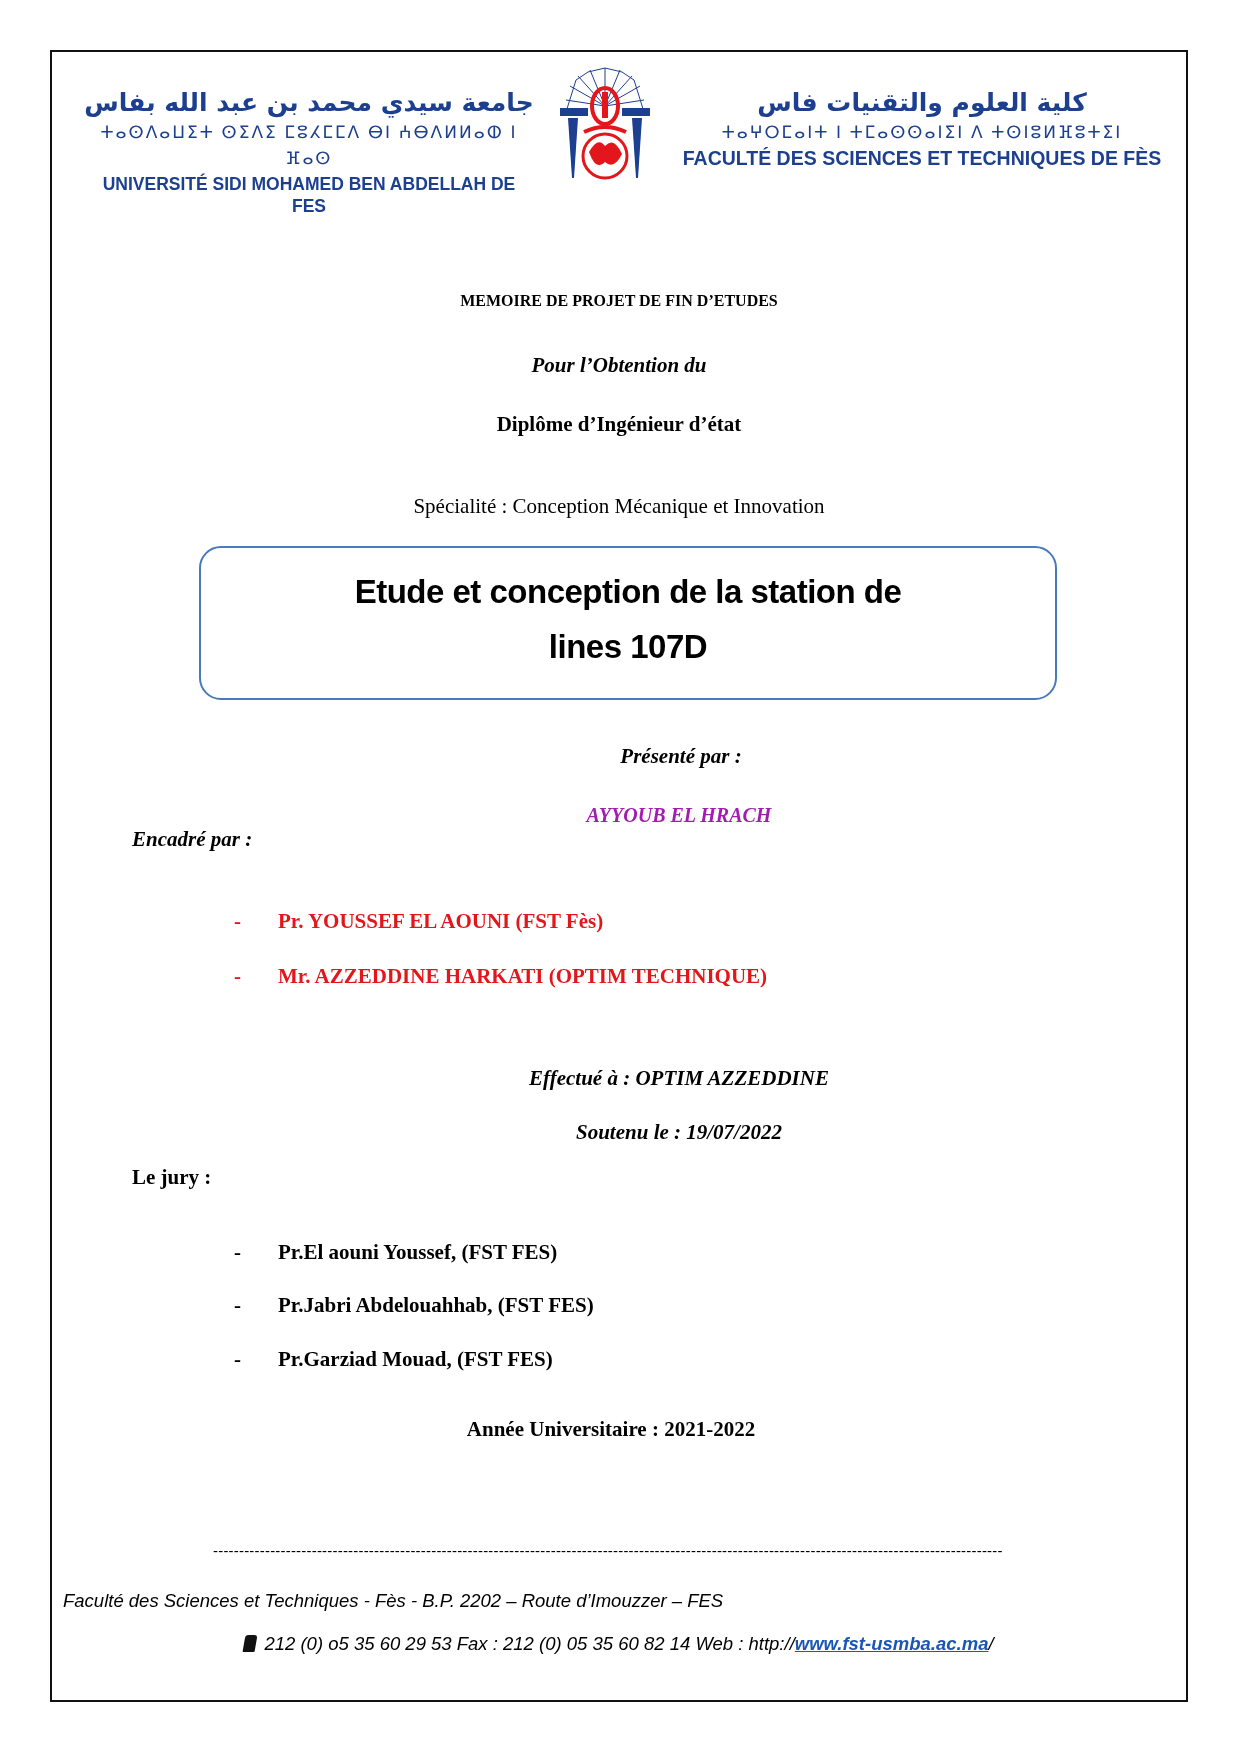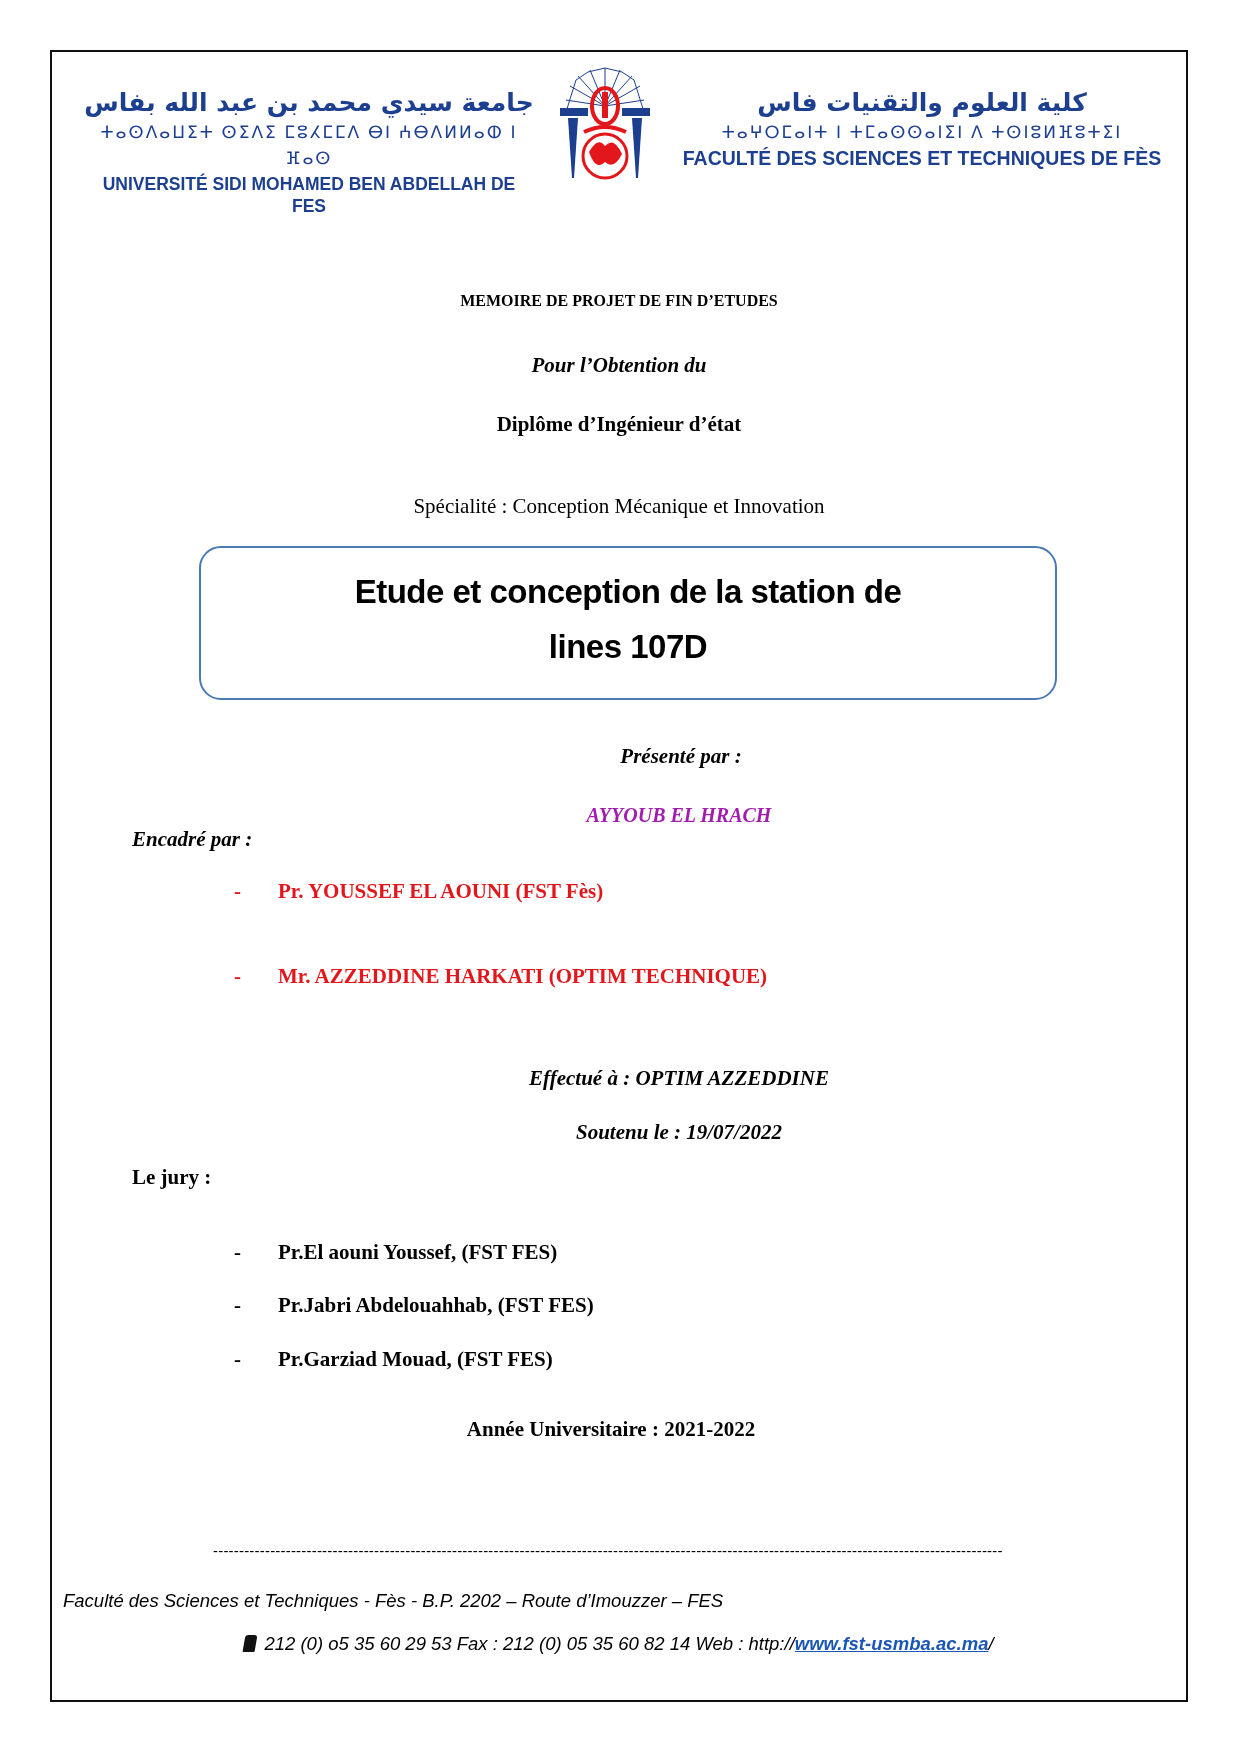--- a/index.html
+++ b/index.html
@@ -97,21 +97,21 @@
     <div class="line">Etude et conception de la station de</div>
     <div class="line">lines 107D</div>
   </div>
 </div>
 
 <div class="center present-lbl">Présenté par :</div>
 <div class="center present-name">AYYOUB EL HRACH</div>
 
 <div class="lbl-left encadre">Encadré par :</div>
 
-<div class="list-item red" style="top:879px;">
+<div class="list-item red" style="top:909px;">
   <span class="dash">-</span><span>Pr. YOUSSEF EL AOUNI (FST Fès)</span>
 </div>
 <div class="list-item red" style="top:964px;">
   <span class="dash">-</span><span>Mr. AZZEDDINE HARKATI (OPTIM TECHNIQUE)</span>
 </div>
 
 <div class="center eff">Effectué à : OPTIM AZZEDDINE</div>
 <div class="center sout">Soutenu le : 19/07/2022</div>
 
 <div class="lbl-left jury">Le jury :</div>

